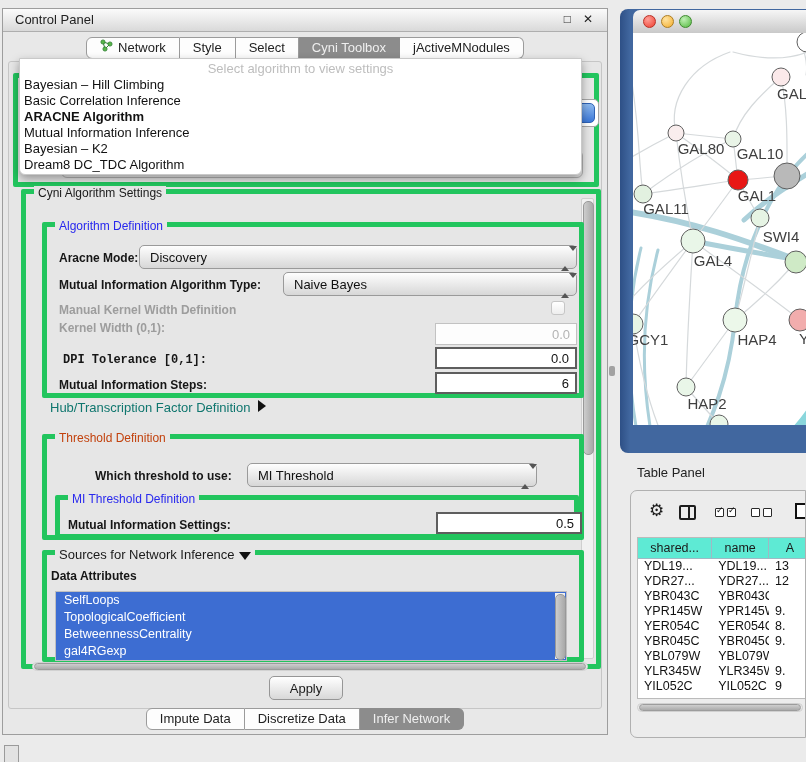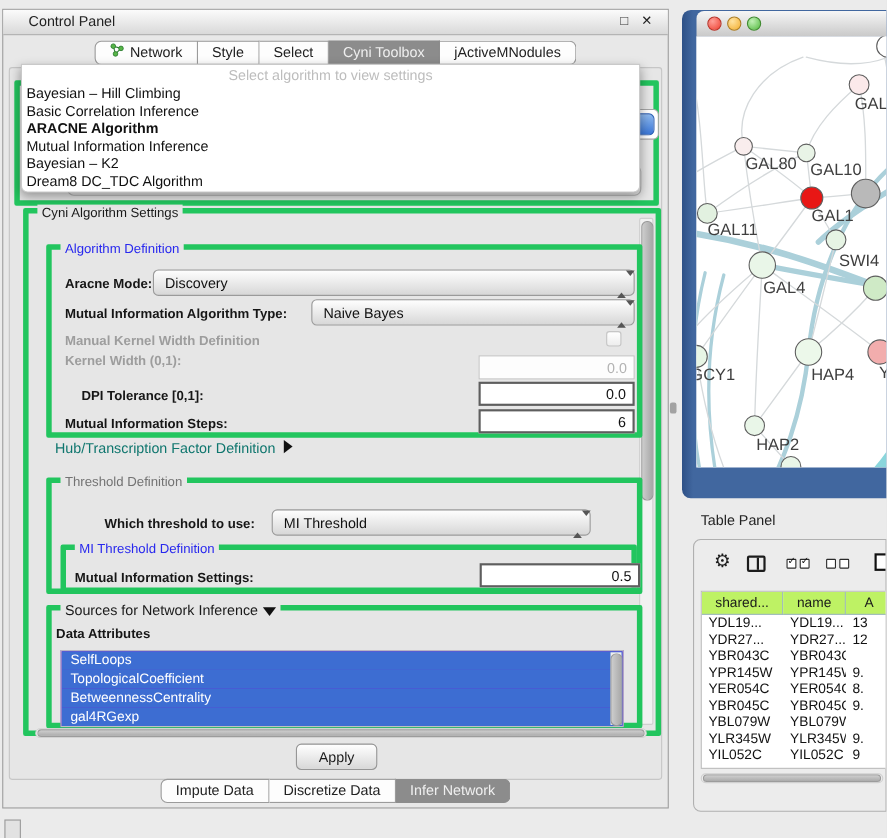--- a/index.html
+++ b/index.html
@@ -1,37 +1,37 @@
 <!DOCTYPE html>
 <html><head>
 <meta charset="utf-8">
 <style>
   html,body{margin:0;padding:0;}
   body{width:806px;height:762px;background:#ebebeb;font-family:"Liberation Sans","DejaVu Sans",sans-serif;position:relative;overflow:hidden;color:#1a1a1a;}
   .abs{position:absolute;}
   
   #control-panel{left:2px;top:8px;width:606px;height:727px;background:#e8e8e8;border:1px solid #9d9d9d;box-sizing:border-box;}
   #cp-titlebar{left:0;top:0;right:0;height:22px;background:linear-gradient(#fbfbfb,#d9d9d9);border-bottom:1px solid #aeaeae;}
-  #cp-title{left:23px;top:3px;font-size:13px;color:#222;}
+  #cp-title{left:12px;top:3px;font-size:13px;color:#222;}
   #cp-restore{right:36px;top:3px;font-size:12px;color:#333;cursor:default;}
   #cp-close{right:14px;top:3px;font-size:12px;font-weight:bold;color:#222;cursor:default;}
   
   .tabstrip{display:flex;justify-content:center;}
   #top-tabs{left:0;top:28px;right:0;height:22px;}
   #bottom-tabs{left:0;top:699px;right:0;height:22px;}
   .tab{height:22px;line-height:22px;padding:0 13px;background:#fdfdfd;border:1px solid #9b9b9b;border-left:none;font-size:13px;color:#222;display:flex;align-items:center;gap:5px;box-sizing:border-box;}
   .tab:first-child{border-left:1px solid #9b9b9b;border-radius:6px 0 0 6px;}
   .tab:last-child{border-radius:0 6px 6px 0;}
   .tab.selected{background:#8c8c8c;color:#efefef;border-color:#8c8c8c;}
   
   #cp-inner{left:5px;top:52px;width:594px;height:648px;background:#e6e6e6;border:1px solid #c6c6c6;border-radius:3px;box-sizing:border-box;}
   
   .groupbox{border:5px solid #22c55e;border-radius:2px;box-sizing:border-box;padding-left:20px;}
   .legend{position:absolute;top:-8px;left:8px;background:#e6e6e6;padding:0 4px;font-size:12px;white-space:nowrap;}
-  .legend.blue{color:#2828ee;} .legend.green{color:#737373;}
+  .legend.blue{color:#2828ee;} .legend.green{color:#c2410c;}
   #inference-group{left:10px;top:64px;width:586px;height:114px;}
   #combo-fragment{left:552px;top:90px;width:42px;height:26px;background:#fff;border:1px solid #a6a6a6;border-radius:5px;}
   #combo-fragment .bluepill{position:absolute;right:3px;top:3px;width:18px;height:18px;border-radius:5px;background:linear-gradient(#8db9ef,#3c78d8);border:1px solid #2f62b5;}
   #network-combo{left:58px;top:141px;width:522px;height:28px;background:linear-gradient(#ffffff,#e9e9e9);border:1px solid #b3b3b3;border-radius:6px;line-height:26px;font-size:13px;color:#b9b9b9;padding-left:14px;box-sizing:border-box;}
   
   #algo-popup{left:16px;top:49px;width:561px;height:115px;background:#ffffff;border:1px solid #c9c9c9;border-radius:0 0 6px 6px;box-shadow:0 4px 10px rgba(0,0,0,.35);z-index:40;}
   #popup-placeholder{text-align:center;font-size:13px;color:#bdbdbd;padding-top:2px;height:16px;}
   .popup-item{font-size:13px;line-height:16px;padding-left:4px;color:#111;white-space:nowrap;}
   .popup-item.bold{font-weight:bold;}
   
@@ -80,21 +80,21 @@
   #columns-icon{left:48px;width:17px;height:15px;border:2px solid #1c1c1c;border-radius:2px;box-sizing:border-box;}
   #columns-icon::after{content:"";position:absolute;left:50%;top:0;bottom:0;width:2px;background:#1c1c1c;}
   .cb-pair{display:flex;gap:3px;}
   .mini-box{width:9px;height:9px;border:1.5px solid #2a2a2a;border-radius:1px;box-sizing:border-box;position:relative;background:#fff;}
   .mini-box.checked::after{content:"✓";position:absolute;left:0px;top:-4px;font-size:9px;font-weight:bold;color:#111;}
   #selall-icon{left:84px;top:17px;}
   #deselall-icon{left:120px;top:17px;}
   #page-icon{left:164px;top:12px;width:13px;height:16px;border:2px solid #111;background:#fff;box-sizing:border-box;}
   #tbl{left:6px;top:46px;width:176px;height:162px;overflow:hidden;background:#fff;border:1px solid #bbb;box-sizing:border-box;}
   .tbl-row{display:flex;}
-  .th{background:#bef264;border-right:1px solid #9fb9c4;border-bottom:1px solid #9fb9c4;font-size:12.5px;text-align:center;height:21px;line-height:21px;box-sizing:border-box;white-space:nowrap;overflow:hidden;}
+  .th{background:#5eead4;border-right:1px solid #9fb9c4;border-bottom:1px solid #9fb9c4;font-size:12.5px;text-align:center;height:21px;line-height:21px;box-sizing:border-box;white-space:nowrap;overflow:hidden;}
   .td{font-size:12.5px;height:15px;line-height:15px;padding-left:6px;box-sizing:border-box;white-space:nowrap;overflow:hidden;color:#111;}
   .c0{width:76px;} .c1{width:58px;} .c2{width:44px;}
   #tbl-hscroll{left:6px;top:212px;width:166px;height:9px;background:#ececec;border:1px solid #d0d0d0;border-radius:5px;box-sizing:border-box;}
 </style>
 </head>
 <body>
 
 <div id="control-panel" class="abs">
   <div id="cp-titlebar" class="abs">
     <span id="cp-title" class="abs">Control Panel</span>
@@ -163,21 +163,21 @@
       </div>
       <span class="abs blabel" style="left:12px;top:51px;">Mutual Information Algorithm Type:</span>
       <div class="abs combo" style="left:236px;top:45px;width:294px;height:24px;">
         <span>Naive Bayes</span>
         <span class="stepper"><span class="up"></span><span class="dn"></span></span>
       </div>
       <span class="abs glabel" style="left:12px;top:76px;">Manual Kernel Width Definition</span>
       <div class="abs checkbox" style="right:14px;top:74px;"></div>
       <span class="abs glabel" style="left:12px;top:94px;">Kernel Width (0,1):</span>
       <div class="abs field disabled" style="left:388px;top:96px;width:142px;height:22px;">0.0</div>
-      <span class="abs blabel" style="left:27px;top:126px;">DPI Tolerance [0,1]:</span>
+      <span class="abs blabel" style="left:16px;top:126px;font-family:Liberation Mono, monospace;">DPI Tolerance [0,1]:</span>
       <div class="abs field enabled" style="left:388px;top:120px;width:142px;height:22px;">0.0</div>
       <span class="abs blabel" style="left:12px;top:151px;">Mutual Information Steps:</span>
       <div class="abs field enabled" style="left:388px;top:145px;width:142px;height:22px;">6</div>
     </div>
 
     <div id="hub-row" class="abs">
       <span>Hub/Transcription Factor Definition</span>
       <span class="tri-right"></span>
     </div>
 

